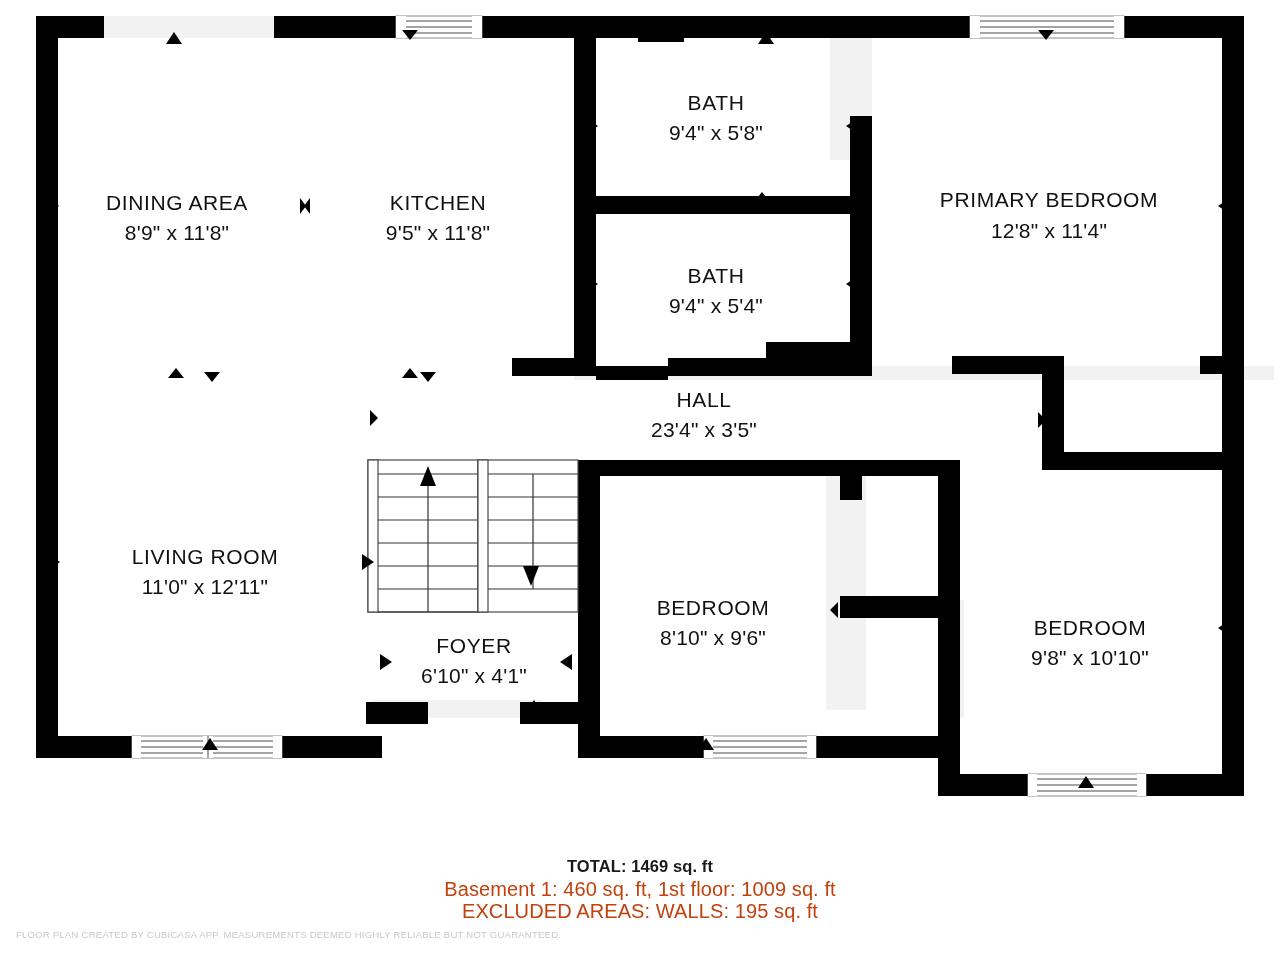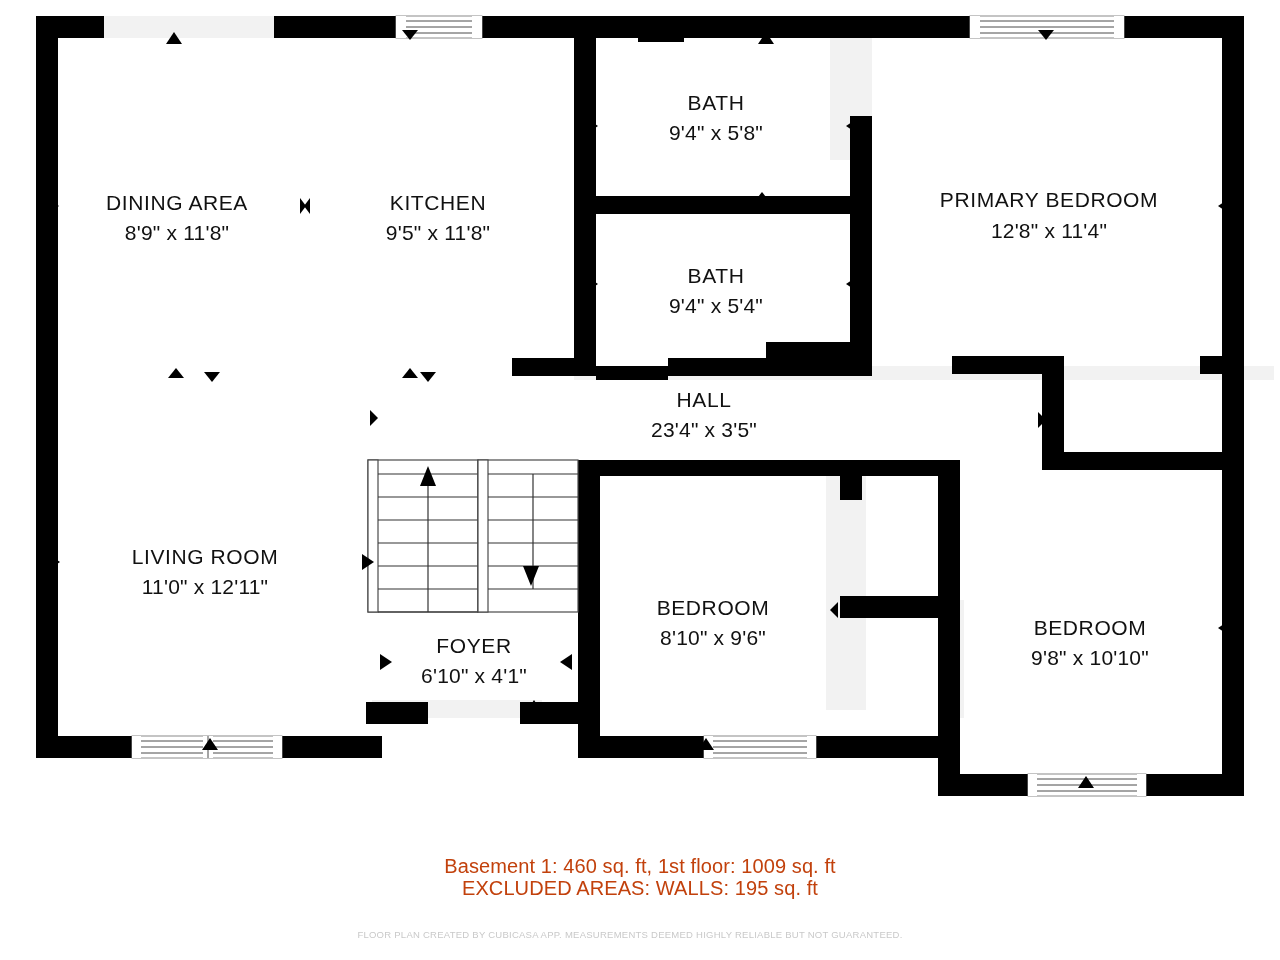--- a/index.html
+++ b/index.html
@@ -54,24 +54,24 @@
     letter-spacing: 0.1px;
   }
   .sum-line {
     font-size: 20px;
     color: #c2410c;
     line-height: 22px;
     letter-spacing: 0.1px;
   }
   #disclaimer {
     position: absolute;
-    left: 0;
+    left: 16px;
     top: 929px;
     width: 1260px;
-    text-align: center;
+    text-align: left;
     font-size: 9.5px;
     letter-spacing: 0.25px;
     color: #c9c9c9;
   }
 </style>
 </head>
 <body>
 
 <div id="plan-wrap">
 <svg id="floorplan" viewBox="0 0 1280 820" xmlns="http://www.w3.org/2000/svg">
@@ -300,17 +300,18 @@
     <text class="room-dim" x="713" y="645">8'10" x 9'6"</text>
 
     <text class="room-name" x="1090" y="635">BEDROOM</text>
     <text class="room-dim" x="1090" y="665">9'8" x 10'10"</text>
   </g>
 
 </svg>
 </div>
 
 <div id="summary">
+  <div class="sum-total">TOTAL: 1469 sq. ft</div>
   <div class="sum-line">Basement 1: 460 sq. ft, 1st floor: 1009 sq. ft</div>
   <div class="sum-line">EXCLUDED AREAS: WALLS: 195 sq. ft</div>
 </div>
 
 <div id="disclaimer">FLOOR PLAN CREATED BY CUBICASA APP. MEASUREMENTS DEEMED HIGHLY RELIABLE BUT NOT GUARANTEED.</div>
 
 </body></html>

